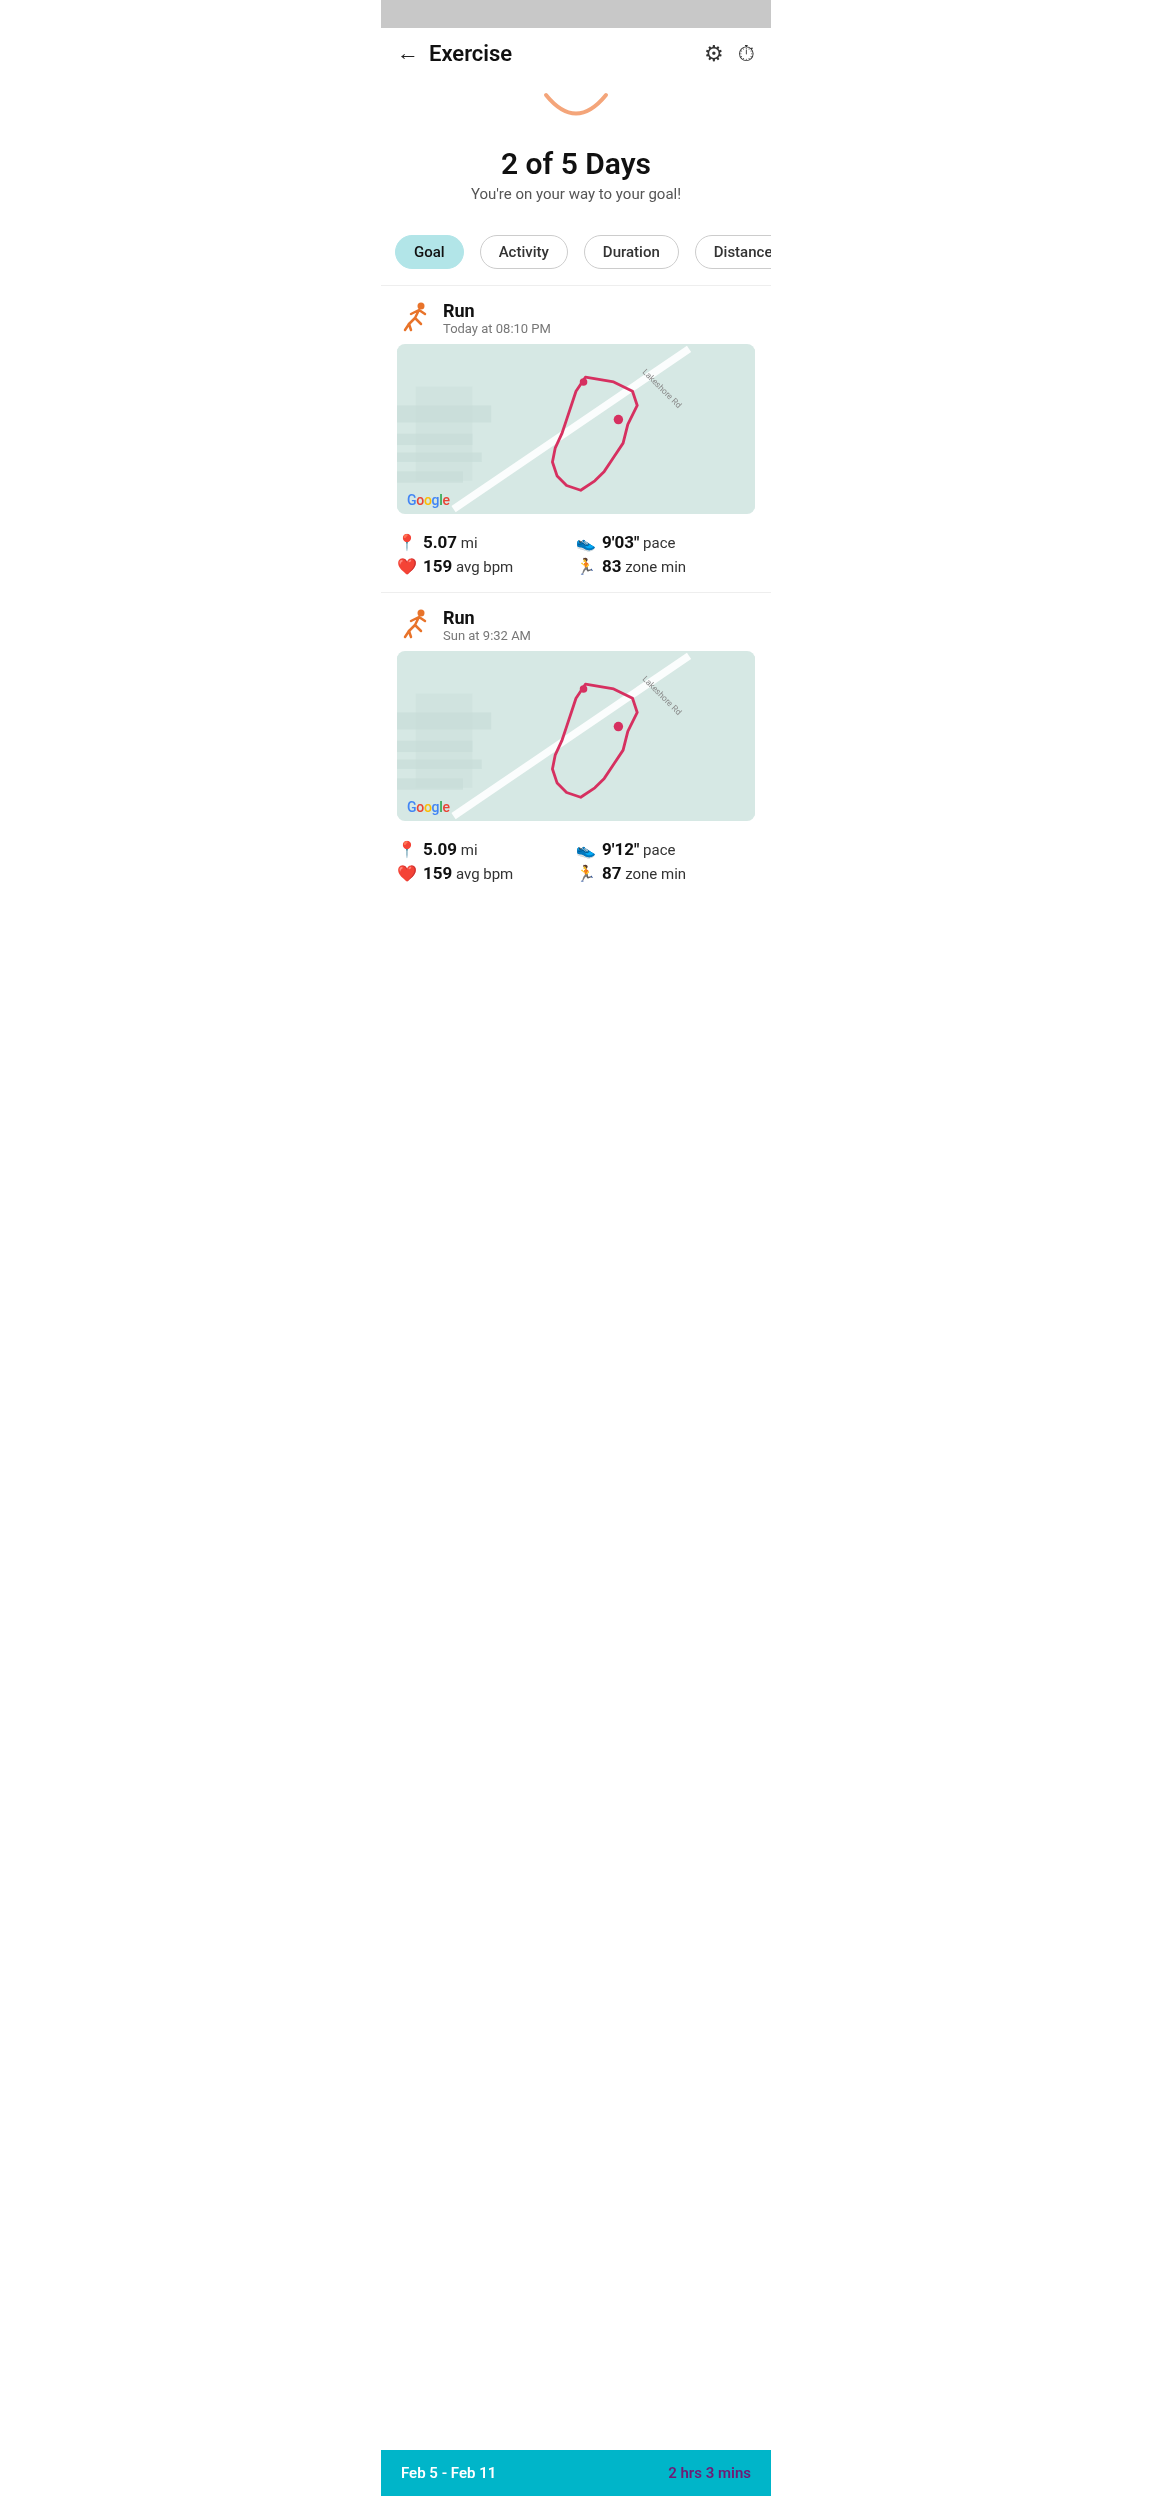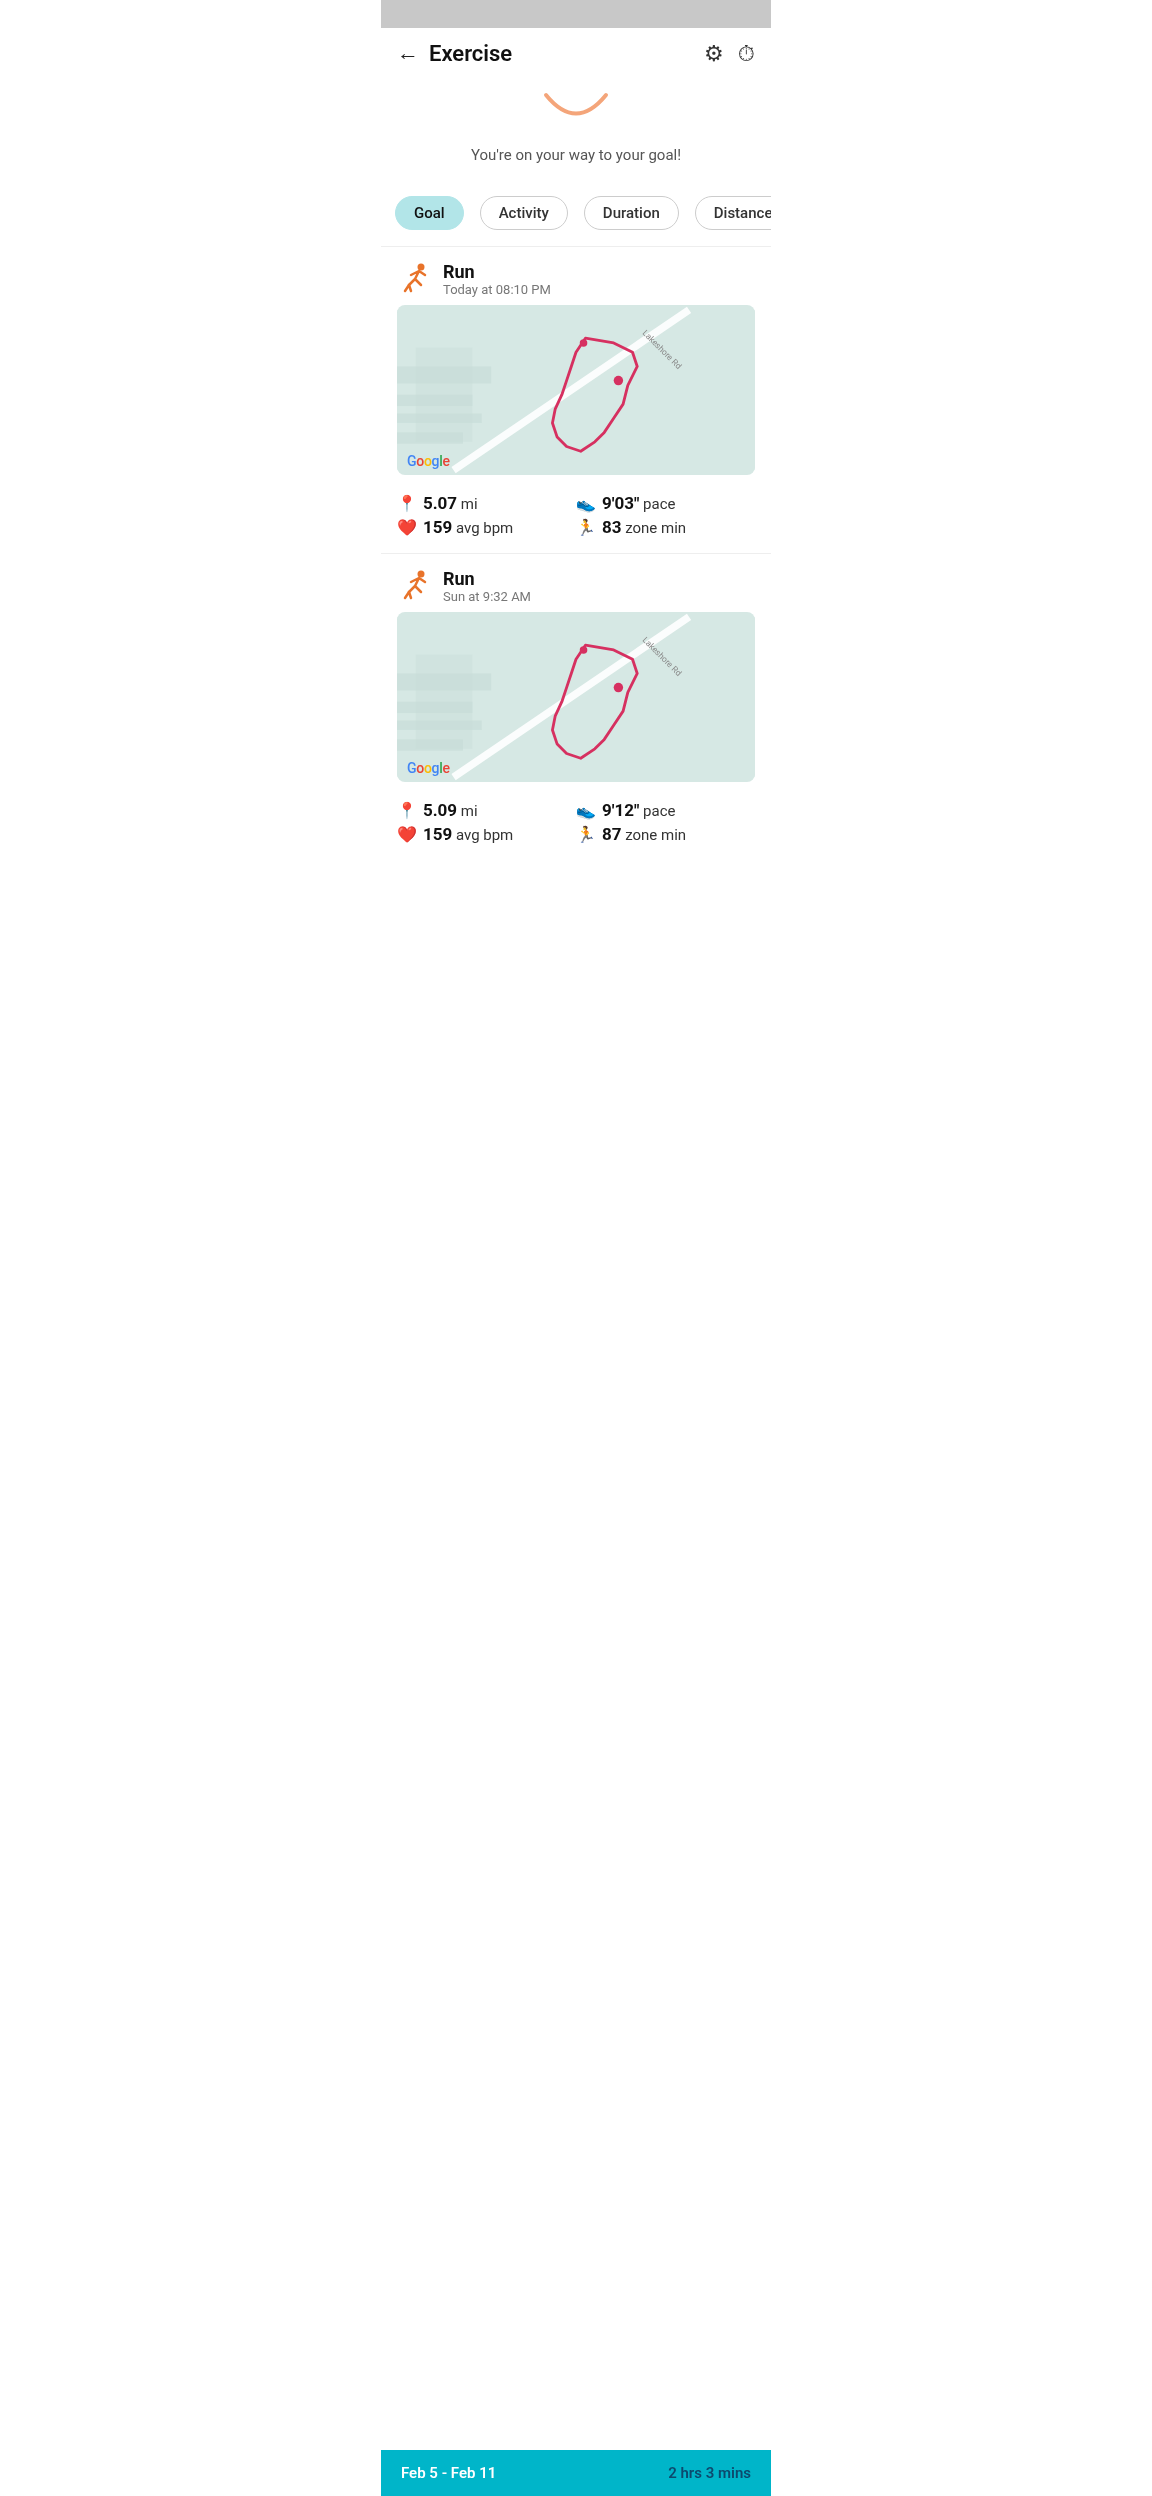--- a/index.html
+++ b/index.html
@@ -188,21 +188,21 @@
       padding: 14px 20px;
     }
     .bottom-bar-date {
       font-size: 15px;
       font-weight: 600;
       color: #fff;
     }
     .bottom-bar-duration {
       font-size: 15px;
       font-weight: 600;
-      color: #0c4a6e;
+      color: #701a75;
     }
 
     
     .map-svg {
       width: 100%;
       height: 100%;
     }
   </style>
 </head>
 <body>
@@ -216,20 +216,21 @@
     <span class="header-icon">⚙</span>
     <span class="header-icon">⏱</span>
   </div>
 </div>
 
 <div class="goal-summary">
   
   <svg class="goal-arc" viewBox="0 0 80 40">
     <path d="M10,5 Q40,42 70,5" fill="none" stroke="#f4a57a" stroke-width="4" stroke-linecap="round"></path>
   </svg>
+  <div class="goal-days">2 of 5 Days</div>
   <div class="goal-subtitle">You're on your way to your goal!</div>
 </div>
 
 <div class="filter-tabs">
   <div class="filter-tab active">Goal</div>
   <div class="filter-tab">Activity</div>
   <div class="filter-tab">Duration</div>
   <div class="filter-tab">Distance</div>
 
 </div>

